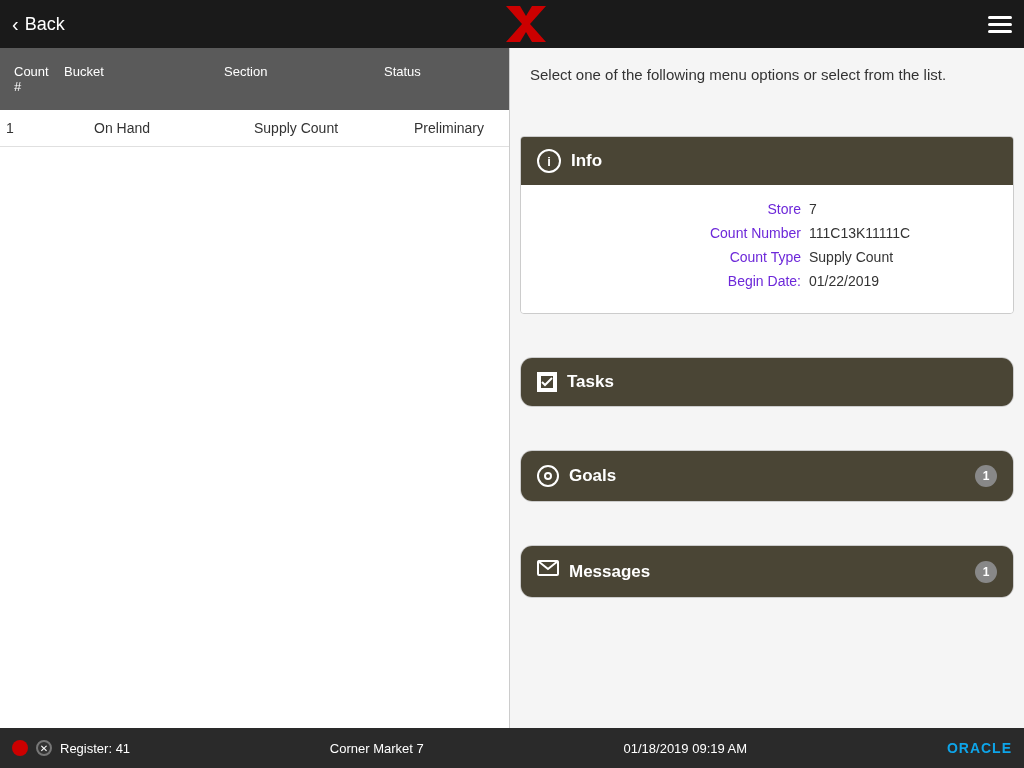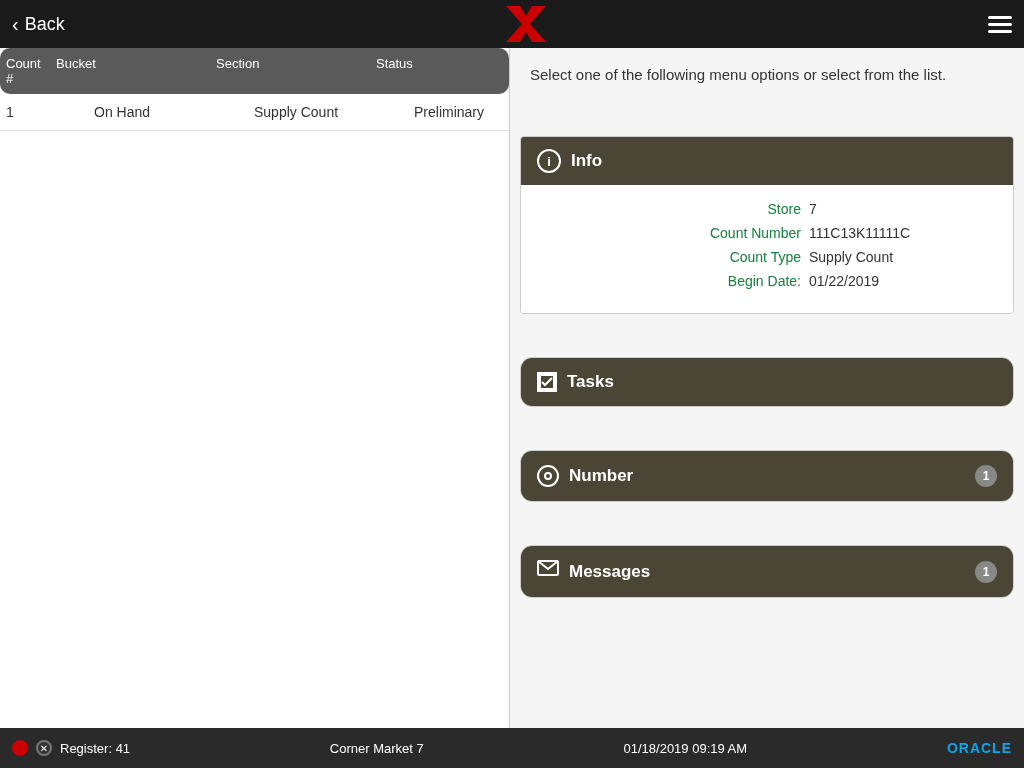--- a/index.html
+++ b/index.html
@@ -60,22 +60,21 @@
       display: flex;
       flex-direction: column;
       flex-shrink: 0;
       border-right: 1px solid #ccc;
     }
     .table-header {
       background: #5a5a5a;
       display: flex;
       color: #fff;
       font-size: 13px;
-      padding: 0;
-      border-radius: 10px;
+      padding: 8px;
     }
     .th-count { width: 50px; padding: 8px 6px; }
     .th-bucket { width: 160px; padding: 8px 6px; }
     .th-section { width: 160px; padding: 8px 6px; }
     .th-status { flex: 1; padding: 8px 6px; }
 
     .table-row {
       display: flex;
       color: #333;
       font-size: 14px;
@@ -138,21 +137,21 @@
       padding: 16px 24px;
     }
     .info-row {
       display: flex;
       justify-content: flex-end;
       margin-bottom: 8px;
       font-size: 14px;
       color: #333;
     }
     .info-label {
-      color: #15803d;
+      color: #6d28d9;
       text-align: right;
       margin-right: 8px;
     }
     .info-value {
       font-weight: 500;
       min-width: 180px;
     }
 
     
     .menu-section {
@@ -352,21 +351,21 @@
         </div>
       </div>
     </div>
 
     <div class="menu-section">
       <div class="menu-section-header">
         <div class="menu-section-left">
           <div class="goals-icon">
             <div class="goals-inner"></div>
           </div>
-          <span>Number</span>
+          <span>Goals</span>
         </div>
         <div class="badge">1</div>
       </div>
     </div>
 
     <div class="menu-section">
       <div class="menu-section-header">
         <div class="menu-section-left">
           <div style="flex-shrink:0;">
             <svg width="22" height="18" viewBox="0 0 22 18">

